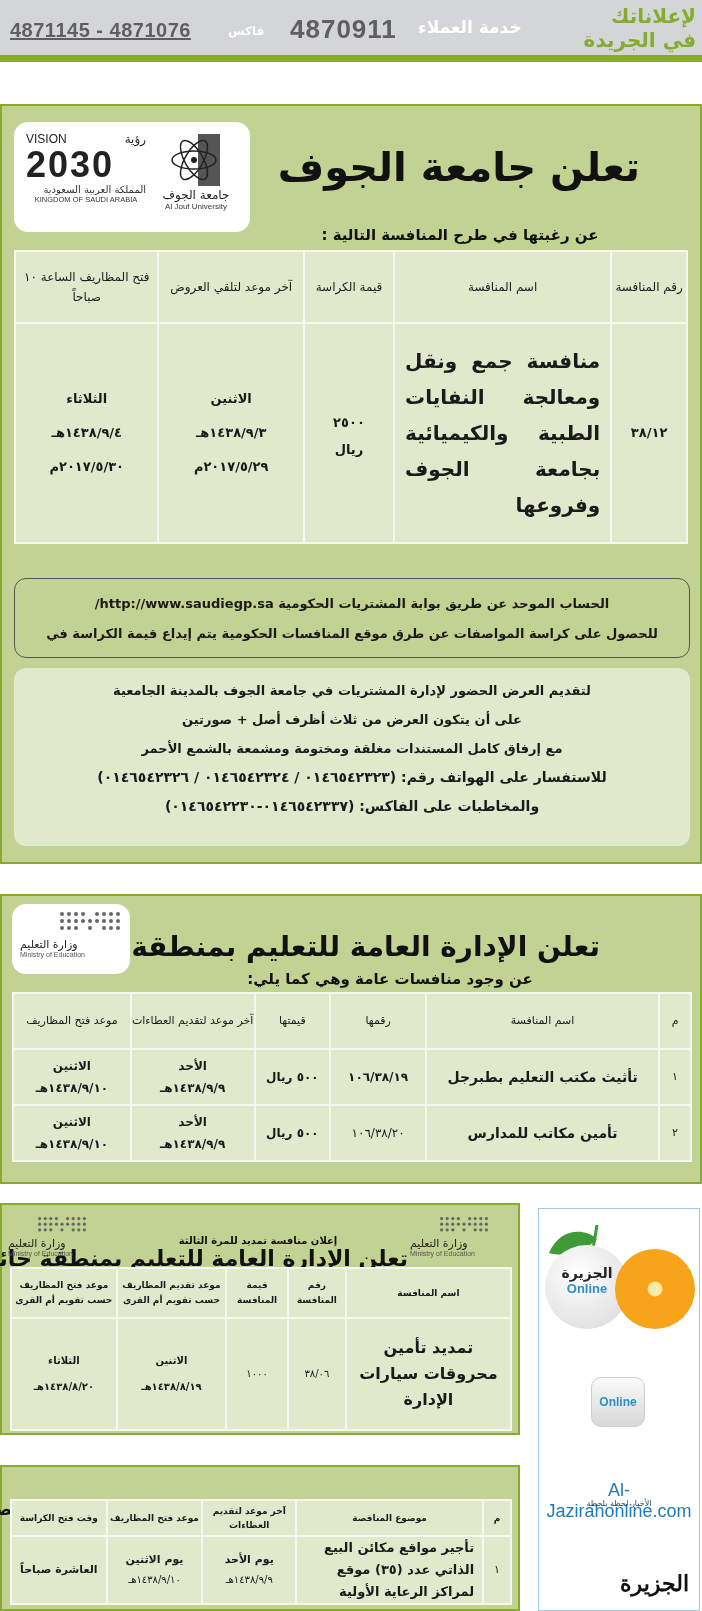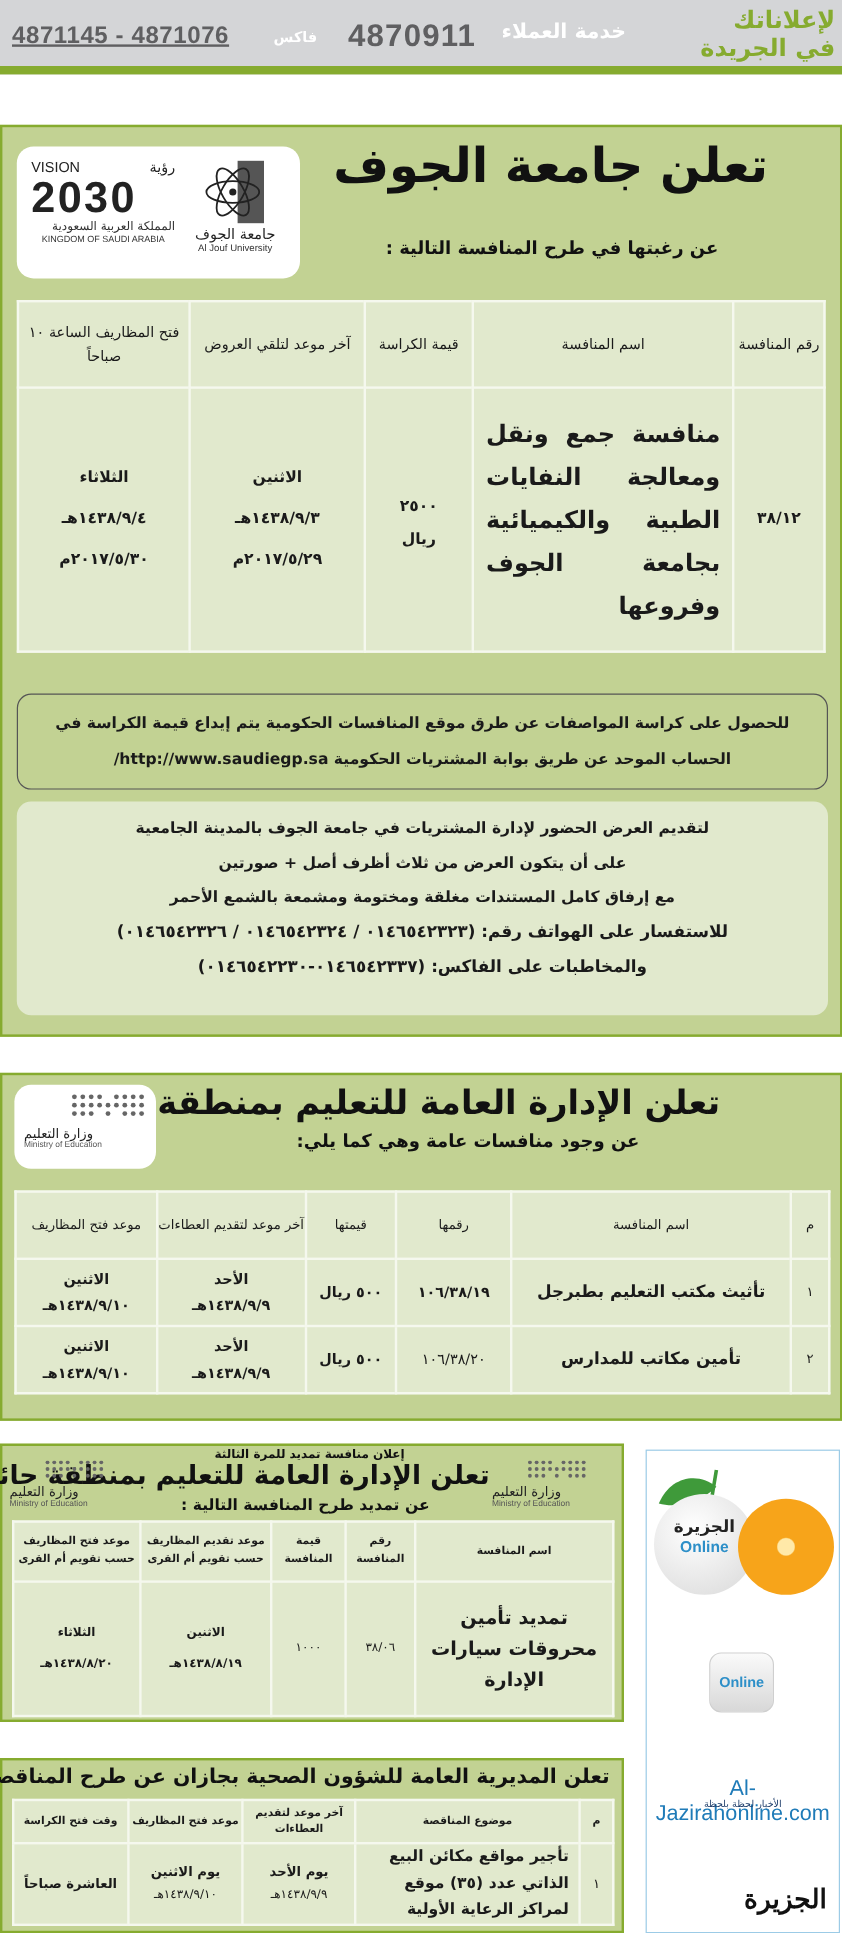--- a/index.html
+++ b/index.html
@@ -33,21 +33,21 @@
     position: absolute; left: 10px; top: 19px; color: #5f5f61; font-size: 20px; font-weight: bold;
     font-family: "Liberation Sans", sans-serif; letter-spacing: 0.5px; text-decoration: underline;
   }
 
   
   .panel {
     position: absolute; background: #c2d293; border: 2px solid #86ab2f;
   }
   .title-ar {
     direction: rtl; font-family: "DejaVu Sans", sans-serif; font-weight: bold; color: #111;
-    position: absolute; text-align: center; white-space: nowrap;
+    position: absolute; text-align: center; white-space: nowrap; margin-top: 28px;
   }
   .logo-box {
     position: absolute; background: #ffffff; border-radius: 14px; overflow: hidden;
   }
 
   table.grid {
     position: absolute; border-collapse: collapse; background: #e1e9cd; direction: rtl;
   }
   table.grid td, table.grid th {
     border: 2px solid #f5f8ee; text-align: center; vertical-align: middle; color: #1a1a1a;
@@ -209,22 +209,22 @@
       <td>
         <div>الثلاثاء</div>
         <div>١٤٣٨/٩/٤هـ</div>
         <div>٢٠١٧/٥/٣٠م</div>
       </td>
     </tr>
   </tbody>
     </table>
 
   <div class="note-box" id="p1-note1">
+    <div>الحساب الموحد عن طريق بوابة المشتريات الحكومية http://www.saudiegp.sa/</div>
     <div>للحصول على كراسة المواصفات عن طرق موقع المنافسات الحكومية يتم إيداع قيمة الكراسة في</div>
-    <div>الحساب الموحد عن طريق بوابة المشتريات الحكومية http://www.saudiegp.sa/</div>
   </div>
 
   <div class="note-box" id="p1-note2">
     <div>لتقديم العرض الحضور لإدارة المشتريات في جامعة الجوف بالمدينة الجامعية</div>
     <div>على أن يتكون العرض من ثلاث أظرف أصل + صورتين</div>
     <div>مع إرفاق كامل المستندات مغلقة ومختومة ومشمعة بالشمع الأحمر</div>
     <div style="font-size:14px;">للاستفسار على الهواتف رقم: (٠١٤٦٥٤٢٣٢٣ / ٠١٤٦٥٤٢٣٢٤ / ٠١٤٦٥٤٢٣٢٦)</div>
     <div style="font-size:14px;">والمخاطبات على الفاكس: (٠١٤٦٥٤٢٣٣٧-٠١٤٦٥٤٢٢٣٠)</div>
   </div>
 </div>

